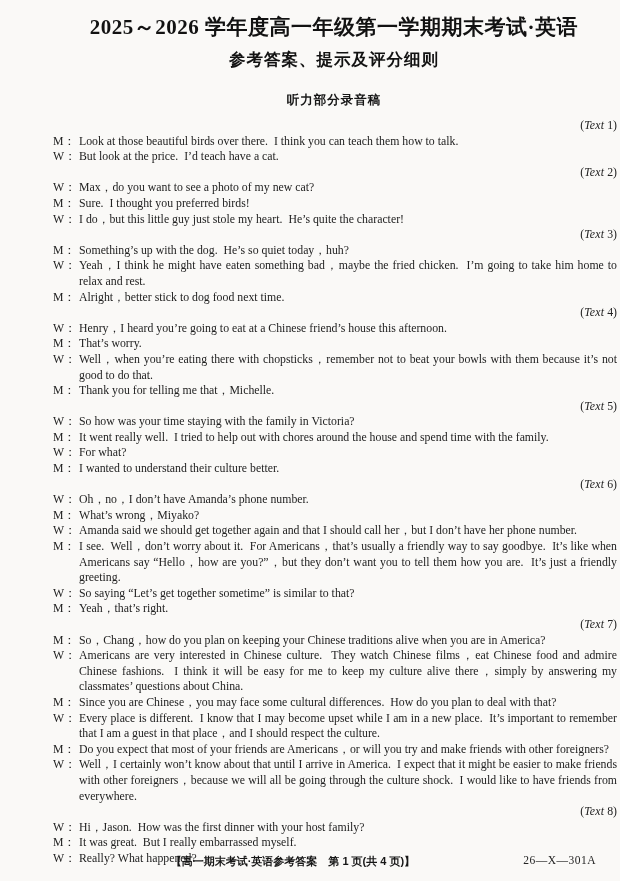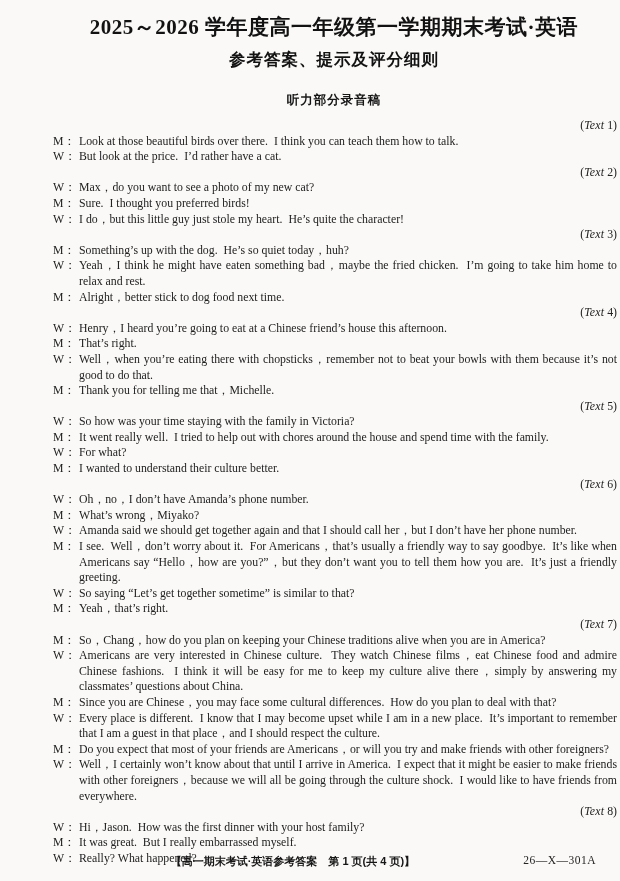--- a/index.html
+++ b/index.html
@@ -94,32 +94,32 @@
 <body>
 
 <div class="page">
   <h1 class="title">2025～2026 学年度高一年级第一学期期末考试·英语</h1>
   <h2 class="subtitle">参考答案、提示及评分细则</h2>
   <h3 class="section-heading">听力部分录音稿</h3>
 
   <div class="transcript" id="transcript">
       <div class="text-label">(<i>Text</i> 1)</div>
       <div class="dialogue-line"><span class="speaker">M：</span><span>Look at those beautiful birds over there.  I think you can teach them how to talk.</span></div>
-      <div class="dialogue-line"><span class="speaker">W：</span><span>But look at the price.  I’d rather have a cat.</span></div>
+      <div class="dialogue-line"><span class="speaker">W：</span><span>But look at the price.  I’d teach have a cat.</span></div>
       <div class="text-label">(<i>Text</i> 2)</div>
       <div class="dialogue-line"><span class="speaker">W：</span><span>Max，do you want to see a photo of my new cat?</span></div>
       <div class="dialogue-line"><span class="speaker">M：</span><span>Sure.  I thought you preferred birds!</span></div>
       <div class="dialogue-line"><span class="speaker">W：</span><span>I do，but this little guy just stole my heart.  He’s quite the character!</span></div>
       <div class="text-label">(<i>Text</i> 3)</div>
       <div class="dialogue-line"><span class="speaker">M：</span><span>Something’s up with the dog.  He’s so quiet today，huh?</span></div>
       <div class="dialogue-line"><span class="speaker">W：</span><span>Yeah，I think he might have eaten something bad，maybe the fried chicken.  I’m going to take him home to relax and rest.</span></div>
       <div class="dialogue-line"><span class="speaker">M：</span><span>Alright，better stick to dog food next time.</span></div>
       <div class="text-label">(<i>Text</i> 4)</div>
       <div class="dialogue-line"><span class="speaker">W：</span><span>Henry，I heard you’re going to eat at a Chinese friend’s house this afternoon.</span></div>
-      <div class="dialogue-line"><span class="speaker">M：</span><span>That’s right.</span></div>
+      <div class="dialogue-line"><span class="speaker">M：</span><span>That’s worry.</span></div>
       <div class="dialogue-line"><span class="speaker">W：</span><span>Well，when you’re eating there with chopsticks，remember not to beat your bowls with them because it’s not good to do that.</span></div>
       <div class="dialogue-line"><span class="speaker">M：</span><span>Thank you for telling me that，Michelle.</span></div>
       <div class="text-label">(<i>Text</i> 5)</div>
       <div class="dialogue-line"><span class="speaker">W：</span><span>So how was your time staying with the family in Victoria?</span></div>
       <div class="dialogue-line"><span class="speaker">M：</span><span>It went really well.  I tried to help out with chores around the house and spend time with the family.</span></div>
       <div class="dialogue-line"><span class="speaker">W：</span><span>For what?</span></div>
       <div class="dialogue-line"><span class="speaker">M：</span><span>I wanted to understand their culture better.</span></div>
       <div class="text-label">(<i>Text</i> 6)</div>
       <div class="dialogue-line"><span class="speaker">W：</span><span>Oh，no，I don’t have Amanda’s phone number.</span></div>
       <div class="dialogue-line"><span class="speaker">M：</span><span>What’s wrong，Miyako?</span></div>

